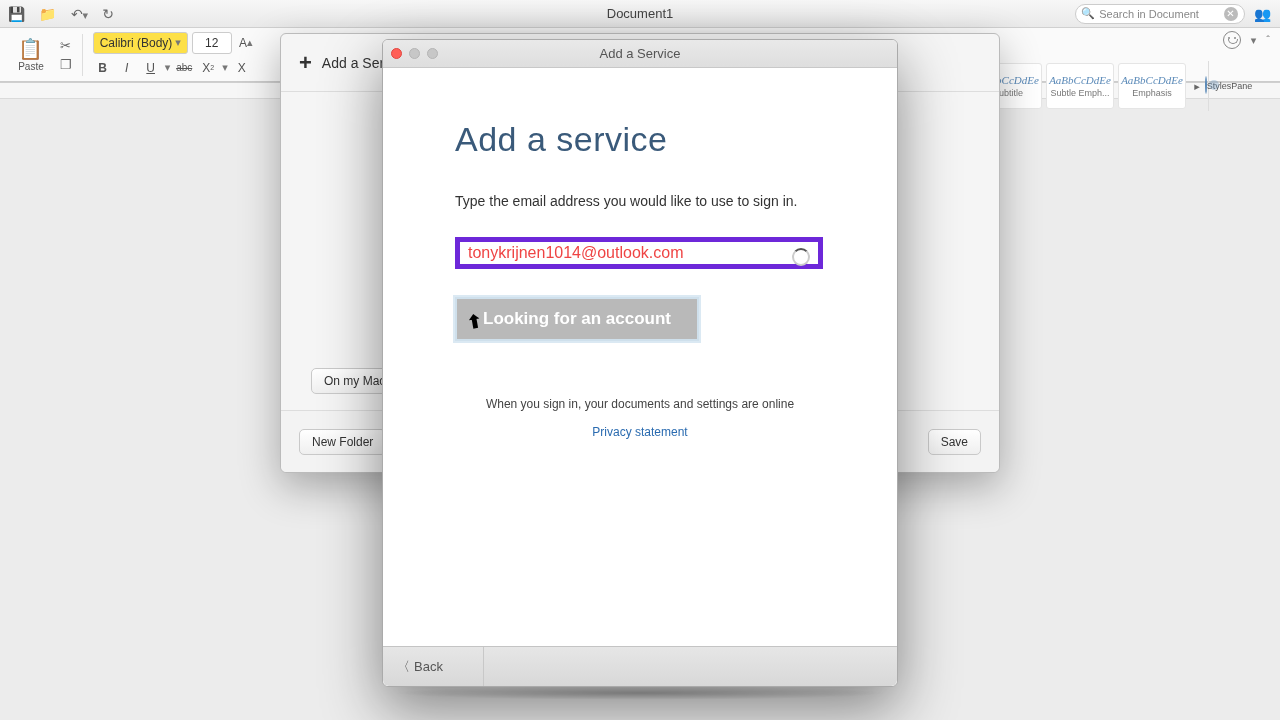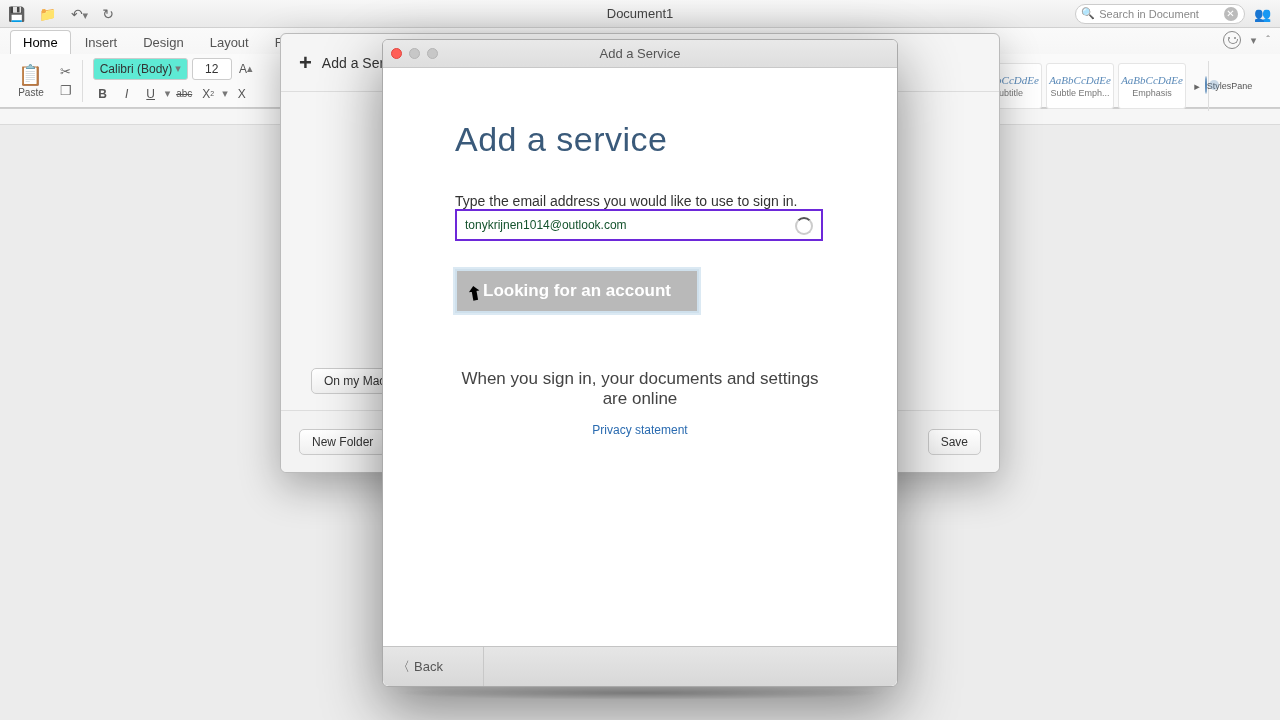--- a/index.html
+++ b/index.html
@@ -34,21 +34,21 @@
   .smiley::after{content:"";position:absolute;left:4px;bottom:4px;width:8px;height:4px;border:1.5px solid #888;border-top:none;border-radius:0 0 8px 8px;}
   .chev{font-size:11px;color:#777;}
 
   
   .ribbon-body{ background:#fafafa; height:54px; border-bottom:1px solid #ccc; display:flex; align-items:center; padding:0 8px; gap:6px; font-size:12px; color:#555;}
   .paste-group{display:flex;flex-direction:column;align-items:center;justify-content:center;width:46px;}
   .clip-icon{font-size:20px;color:#b58a3a;}
   .paste-label{font-size:10px;}
   .mini-col{display:flex;flex-direction:column;gap:4px;font-size:13px;color:#666;}
   .vline{width:1px;height:42px;background:#ddd;margin:0 4px;}
-  .fontname{width:95px;height:22px;border:1px solid #ccc;background:#5eead4;display:flex;align-items:center;padding:0 6px;font-size:12px;color:#333;border-radius:3px;}
+  .fontname{width:95px;height:22px;border:1px solid #ccc;background:#fde047;display:flex;align-items:center;padding:0 6px;font-size:12px;color:#333;border-radius:3px;}
   .fontsize{width:40px;height:22px;border:1px solid #ccc;background:#fff;display:flex;align-items:center;justify-content:center;font-size:12px;color:#333;border-radius:3px;}
   .fontbtn{width:20px;height:20px;display:flex;align-items:center;justify-content:center;color:#555;font-size:12px;border-radius:3px;}
   .format-row{display:flex;gap:4px;align-items:center;}
 
   
   .styles-gallery{position:absolute; right:38px; top:62px; height:48px; display:flex; gap:4px; align-items:center;z-index:2;}
   .style-item{width:68px;height:46px;border:1px solid #e5e5e5;border-radius:3px;background:#fff;display:flex;flex-direction:column;align-items:center;justify-content:center;font-size:9px;color:#777;gap:2px;}
   .style-sample{font-family:"Times New Roman",serif;font-style:italic;font-size:11px;color:#5b8ab8;}
   .gallery-more{width:14px;font-size:11px;color:#666;text-align:center;}
   .styles-pane{width:34px;height:50px;display:flex;flex-direction:row;align-items:center;justify-content:center;font-size:9px;color:#555;border-left:1px solid #ddd;padding-left:6px;}
@@ -90,31 +90,31 @@
   }
   .traffic{display:flex;gap:7px;}
   .tl{width:11px;height:11px;border-radius:50%;}
   .tl.red{background:#ff5f57;border:1px solid #e24640;}
   .tl.yel{background:#c7c7c7;border:1px solid #b5b5b5;}
   .tl.grn{background:#c7c7c7;border:1px solid #b5b5b5;}
   .front-title{position:absolute;left:0;right:0;text-align:center;font-size:13px;color:#555;}
 
   .front-body{padding:52px 72px 0 72px; color:#333;}
   .h1{font-size:34px;font-weight:300;color:#3a5a7a;margin-bottom:34px;letter-spacing:.5px;}
-  .desc{font-size:14px;color:#333;}
-  .email-wrap{position:relative;width:368px;height:32px;border:2px solid #6d28d9;background:#fff;display:flex;align-items:center;padding:0 36px 0 8px;font-size:12px;color:#14532d;margin-bottom:28px;}
+  .desc{font-size:14px;color:#333;margin-bottom:28px;}
+  .email-wrap{position:relative;width:368px;height:32px;border:5px solid #6d28d9;background:#fff;display:flex;align-items:center;padding:0 36px 0 8px;font-size:16px;color:#ef4444;margin-bottom:28px;}
   .spinner{position:absolute;right:8px;top:6px;width:18px;height:18px;border:2px solid #ccc;border-top-color:#555;border-radius:50%;animation:spin 1s linear infinite;}
   @keyframes spin{to{transform:rotate(360deg);}}
   .look-btn{
     width:244px;height:44px;border:2px solid #cfe0ec;background:#b9b9b9;color:#fff;
     font-size:17px;font-weight:600;display:flex;align-items:center;justify-content:center;
     box-shadow:0 0 0 2px #dbe9f3; position:relative;
   }
   .cursor{position:absolute;left:10px;top:12px;font-size:18px;color:#000;transform:rotate(-10deg);}
-  .signin-note{margin-top:56px;text-align:center;font-size:17px;color:#444;}
+  .signin-note{margin-top:56px;text-align:center;font-size:12px;color:#444;}
   .privacy{color:#2a6bb0;font-size:12px;text-align:center;margin-top:14px;cursor:pointer;}
 
   .front-footer{
     position:absolute;left:0;right:0;bottom:0;height:40px;background:linear-gradient(#e6e6e6,#d8d8d8);
     border-top:1px solid #c4c4c4;display:flex;align-items:center;padding:0 14px;font-size:13px;color:#555;
     border-bottom-left-radius:6px;border-bottom-right-radius:6px;
   }
   .back-chev{margin-right:4px;}
   .front-footer .divider{width:1px;height:100%;background:#c8c8c8;margin-left:40px;}
 
@@ -137,27 +137,20 @@
     <div class="searchbox">
       <span>🔍</span>
       <span>Search in Document</span>
       <span class="search-clear">✕</span>
     </div>
     <span class="tb-icon">👥</span>
   </div>
 </div>
 
 <div class="ribbon">
-  <div class="tabs">
-    <div class="tab active">Home</div>
-    <div class="tab">Insert</div>
-    <div class="tab">Design</div>
-    <div class="tab">Layout</div>
-    <div class="tab">Refe</div>
-  </div>
   <div class="ribbon-right">
     <span class="smiley"></span>
       <span class="chev">▾</span>
     <span class="chev">ˆ</span>
   </div>
 
   <div class="ribbon-body">
     <div class="paste-group">
       <span class="clip-icon">📋</span>
       <span class="paste-label">Paste</span>

